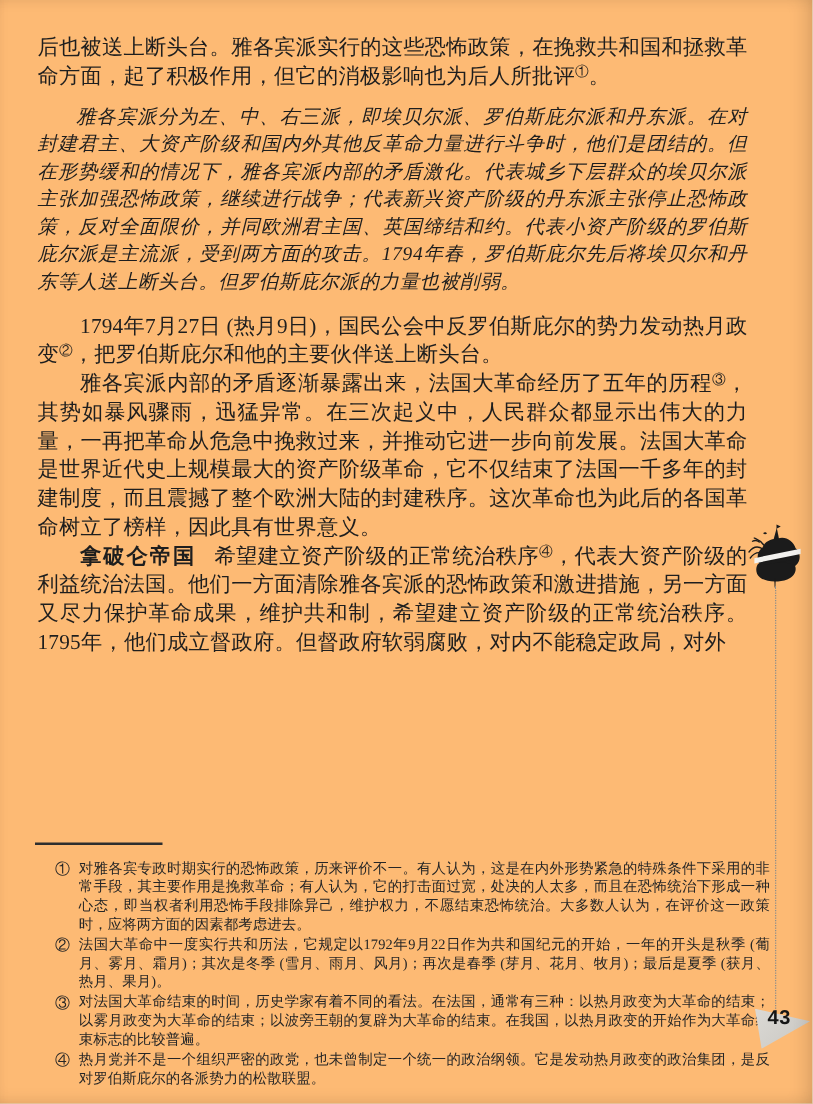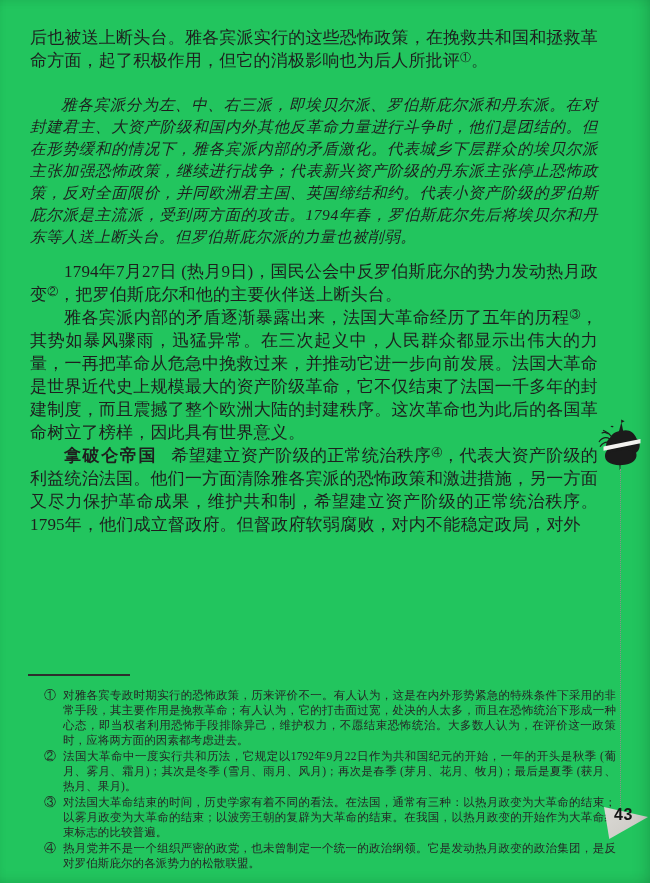--- a/index.html
+++ b/index.html
@@ -1,41 +1,41 @@
 <!DOCTYPE html>
 <html lang="zh"><head>
 <meta charset="utf-8">
 <style>
   html,body{margin:0;padding:0;background:#dededc;}
   .page{
     position:relative;
     width:650px;height:883px;
     margin:0 auto;
-    background:#22c55e;
+    background:#fdba74;
     overflow:hidden;
     font-family:"Liberation Serif","DejaVu Serif",serif;
     color:#1e1e1e;
   }
   .page::after{
     content:"";position:absolute;inset:0;pointer-events:none;
     box-shadow:
       inset -12px 0 16px -9px rgba(0,0,0,.16),
       inset 0 -9px 14px -9px rgba(0,0,0,.12),
       inset 0 9px 12px -9px rgba(0,0,0,.07),
       inset 8px 0 10px -9px rgba(0,0,0,.05);
   }
   .column{position:absolute;left:30px;top:26px;width:568px;}
   p.body{
     margin:0;
     font-size:17px;line-height:23px;
     text-align:justify;
     letter-spacing:.2px;
   }
   .indent{text-indent:2em;}
-  .reading{margin:22px 0 12px 0;}
+  .reading{margin:11px 0 12px 0;}
   p.kai{
     margin:0;
     font-size:15.5px;line-height:22px;
     font-style:italic;
     text-align:justify;
     letter-spacing:.6px;
   }
   .lead{
     font-family:"Liberation Sans","DejaVu Sans",sans-serif;
     font-weight:700;font-style:normal;

